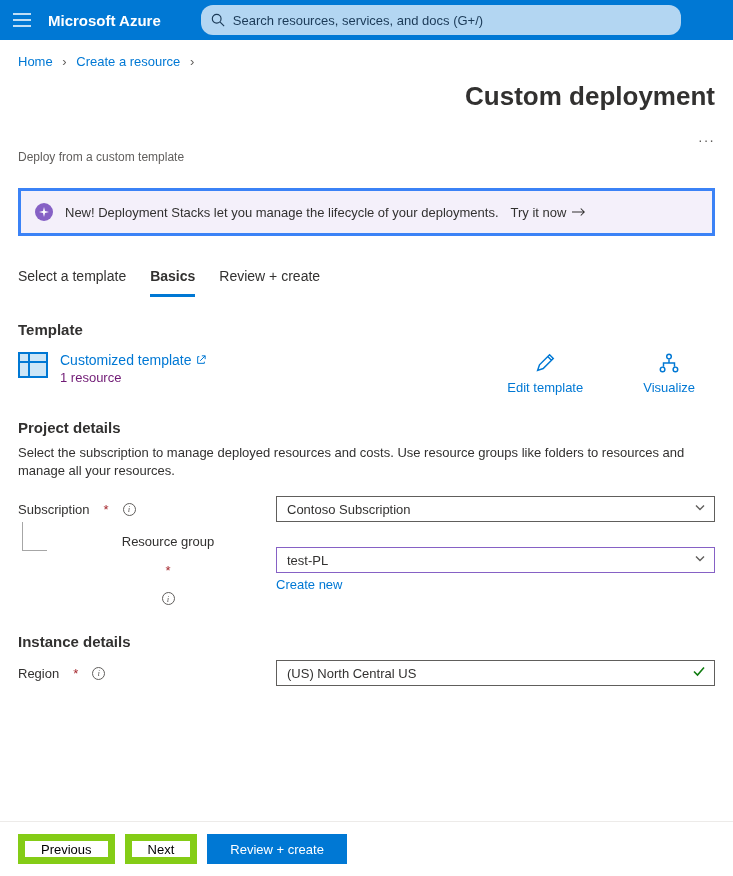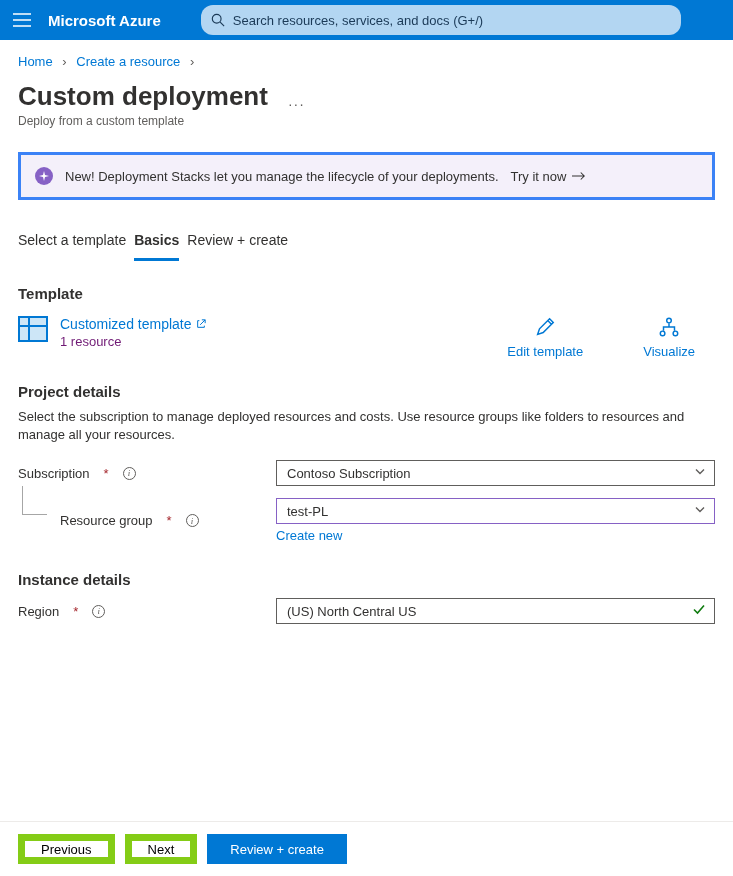--- a/index.html
+++ b/index.html
@@ -63,21 +63,21 @@
     
     .breadcrumb {
       padding: 14px 18px 8px 18px;
       font-size: 13px;
     }
     .breadcrumb a { color: #0078d4; text-decoration: none; cursor: pointer; }
     .breadcrumb .sep { color: #605e5c; margin: 0 6px; }
 
     
     .page-header { padding: 4px 18px 6px 18px; }
-    .page-title-row { display: flex; align-items: flex-end; gap: 20px; }
+    .page-title-row { display: flex; align-items: flex-end; gap: 20px; flex-direction: column; }
     .page-title { font-size: 26px; font-weight: 600; }
     .ellipsis { color: #605e5c; font-size: 14px; cursor: pointer; letter-spacing: 1px; }
     .page-subtitle { font-size: 12px; color: #605e5c; margin-top: 2px; }
 
     .content-scroll {
       flex: 1;
       overflow: auto;
       padding: 0 18px 20px 18px;
     }
 
@@ -96,21 +96,21 @@
       width: 18px; height: 18px; border-radius: 50%;
       background: #8661c5; display: flex; align-items: center; justify-content: center;
       flex-shrink: 0;
     }
     .banner-link { color: #323130; cursor: pointer; display: inline-flex; align-items: center; gap: 6px; }
     .arrow-right { width: 14px; height: 10px; }
 
     
     .tabs {
       display: flex;
-      gap: 8px;
+      gap: 24px;
       margin-top: 26px;
       border-bottom: none;
     }
     .tab {
       font-size: 14px;
       padding: 6px 0 10px 0;
       cursor: pointer;
       color: #323130;
       border-bottom: 3px solid transparent;
     }
@@ -162,21 +162,21 @@
       border-bottom: 1px solid #a6a6a6;
     }
     .form-label {
       width: 258px;
       display: flex;
       align-items: center;
       gap: 14px;
       font-size: 13px;
       padding-left: 0;
     }
-    .form-row.indent .form-label { padding-left: 42px; }
+    .form-row.indent .form-label { padding-left: 42px; flex-direction: column; }
     .req { color: #a4262c; }
     .info-icon {
       width: 13px; height: 13px; border: 1px solid #605e5c; border-radius: 50%;
       display: inline-flex; align-items: center; justify-content: center;
       font-size: 9px; color: #605e5c; cursor: pointer; font-style: italic; font-family: serif;
     }
     .form-control { flex: 1; max-width: 440px; position: relative; }
     .dropdown {
       width: 100%; height: 26px; border: 1px solid #605e5c;
       padding: 0 28px 0 10px; font-size: 13px; background: #fff;

